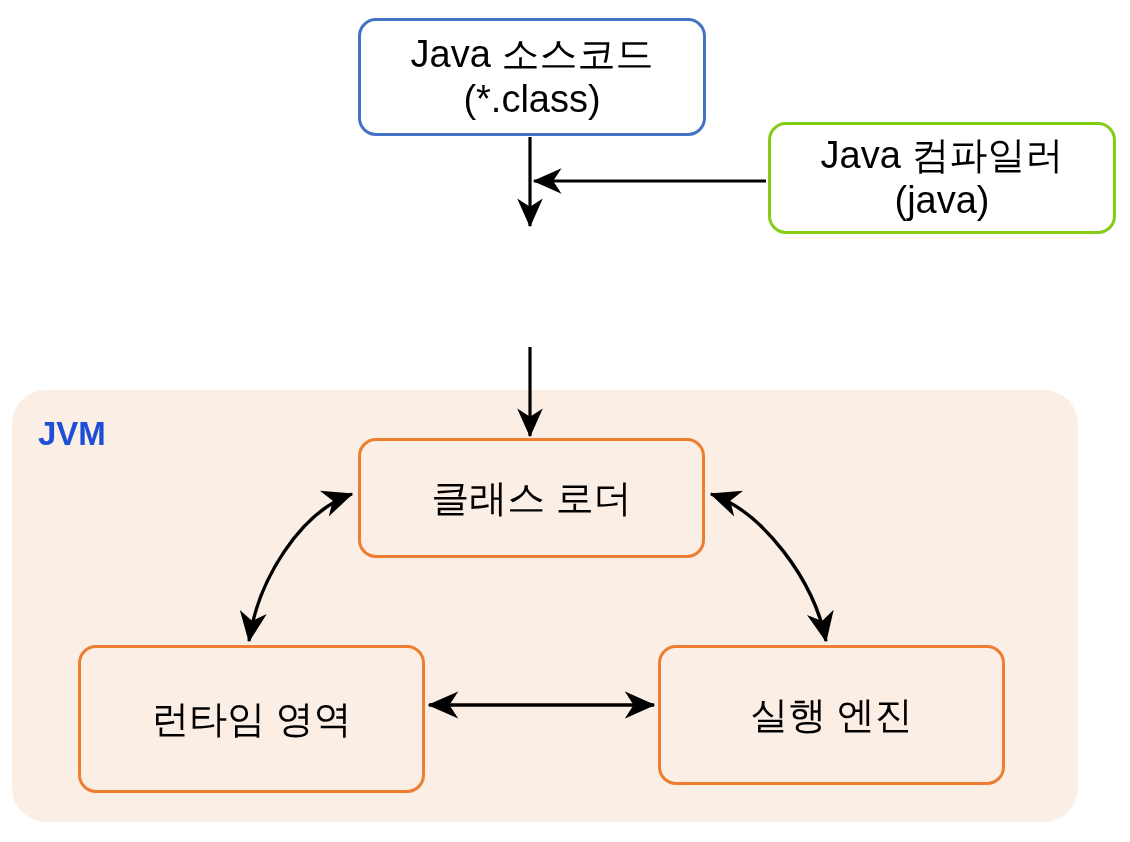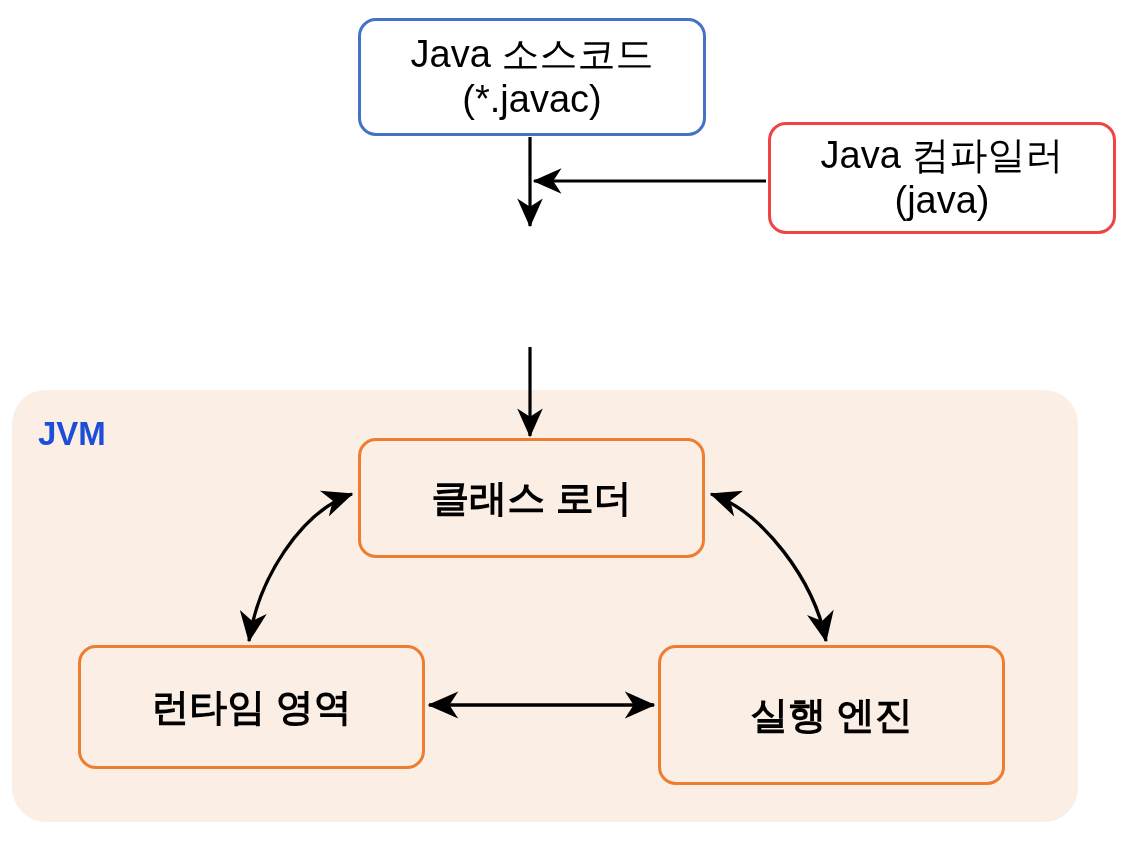--- a/index.html
+++ b/index.html
@@ -58,37 +58,36 @@
     display: block;
     white-space: nowrap;
   }
   .node-blue {
     border: 3px solid #4472C4;
     background: #ffffff;
     border-radius: 18px;
     font-size: 38px;
   }
   .node-green {
-    border: 3px solid #ef4444;
+    border: 3px solid #84cc16;
     background: #ffffff;
     border-radius: 18px;
     font-size: 38px;
   }
   .node-orange {
     border: 3px solid #ED7D31;
     background: transparent;
     border-radius: 18px;
     font-size: 38px;
-    font-weight: bold;
   }
   #node-source   { left: 358px; top: 18px;  width: 348px; height: 118px; }
   #node-compiler { left: 768px; top: 122px; width: 348px; height: 112px; }
   #node-bytecode { left: 358px; top: 228px; width: 348px; height: 118px; }
   #node-classloader { left: 358px; top: 438px; width: 347px; height: 120px; }
-  #node-runtime  { left: 78px;  top: 645px; width: 347px; height: 124px; }
+  #node-runtime  { left: 78px;  top: 645px; width: 347px; height: 148px; }
   #node-engine   { left: 658px; top: 645px; width: 347px; height: 140px; }
 </style>
 </head>
 <body>
 
 <div id="canvas">
 
   <div class="jvm-container"></div>
   <div class="jvm-label">JVM</div>
 
@@ -110,21 +109,21 @@
 
     <path d="M 352 494 C 300 512, 258 580, 249 641" fill="none" stroke="#000000" stroke-width="3.4" marker-start="url(#arrowhead-start)" marker-end="url(#arrowhead)"></path>
 
     <path d="M 711 494 C 763 512, 814 580, 826 641" fill="none" stroke="#000000" stroke-width="3.4" marker-start="url(#arrowhead-start)" marker-end="url(#arrowhead)"></path>
 
     <line x1="429" y1="705" x2="654" y2="705" stroke="#000000" stroke-width="3.4" marker-start="url(#arrowhead-start)" marker-end="url(#arrowhead)"></line>
   </svg>
 
   <div class="node node-blue" id="node-source">
     <span class="line1">Java 소스코드</span>
-    <span class="line2">(*.javac)</span>
+    <span class="line2">(*.class)</span>
   </div>
 
   <div class="node node-green" id="node-compiler">
     <span class="line1">Java 컴파일러</span>
     <span class="line2">(java)</span>
   </div>
 
 
   <div class="node node-orange" id="node-classloader">
     <span class="line1">클래스 로더</span>

